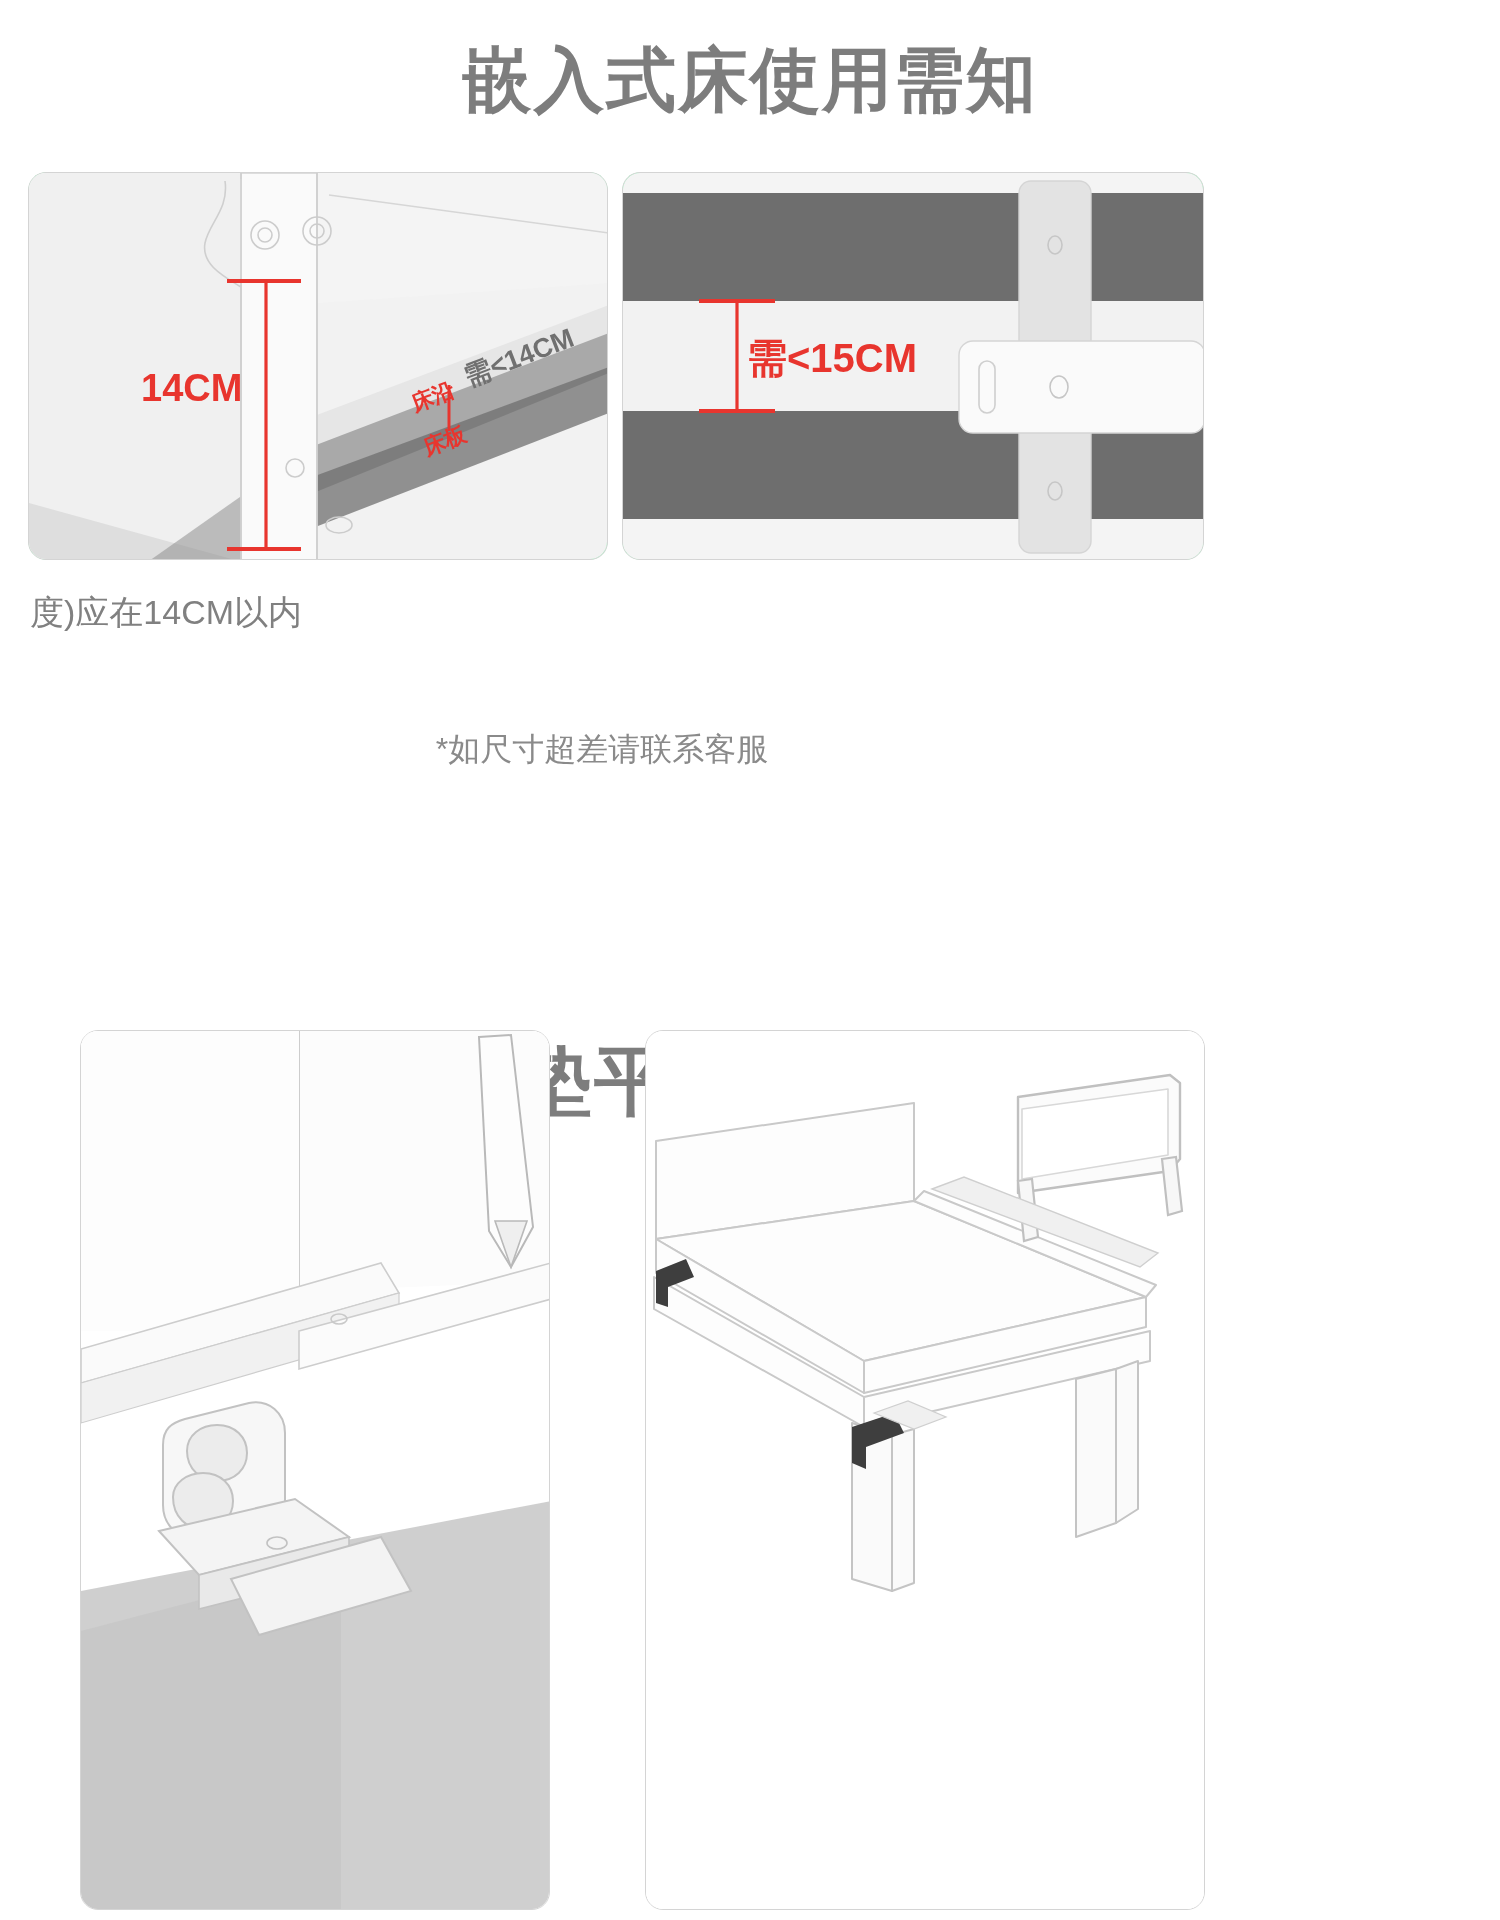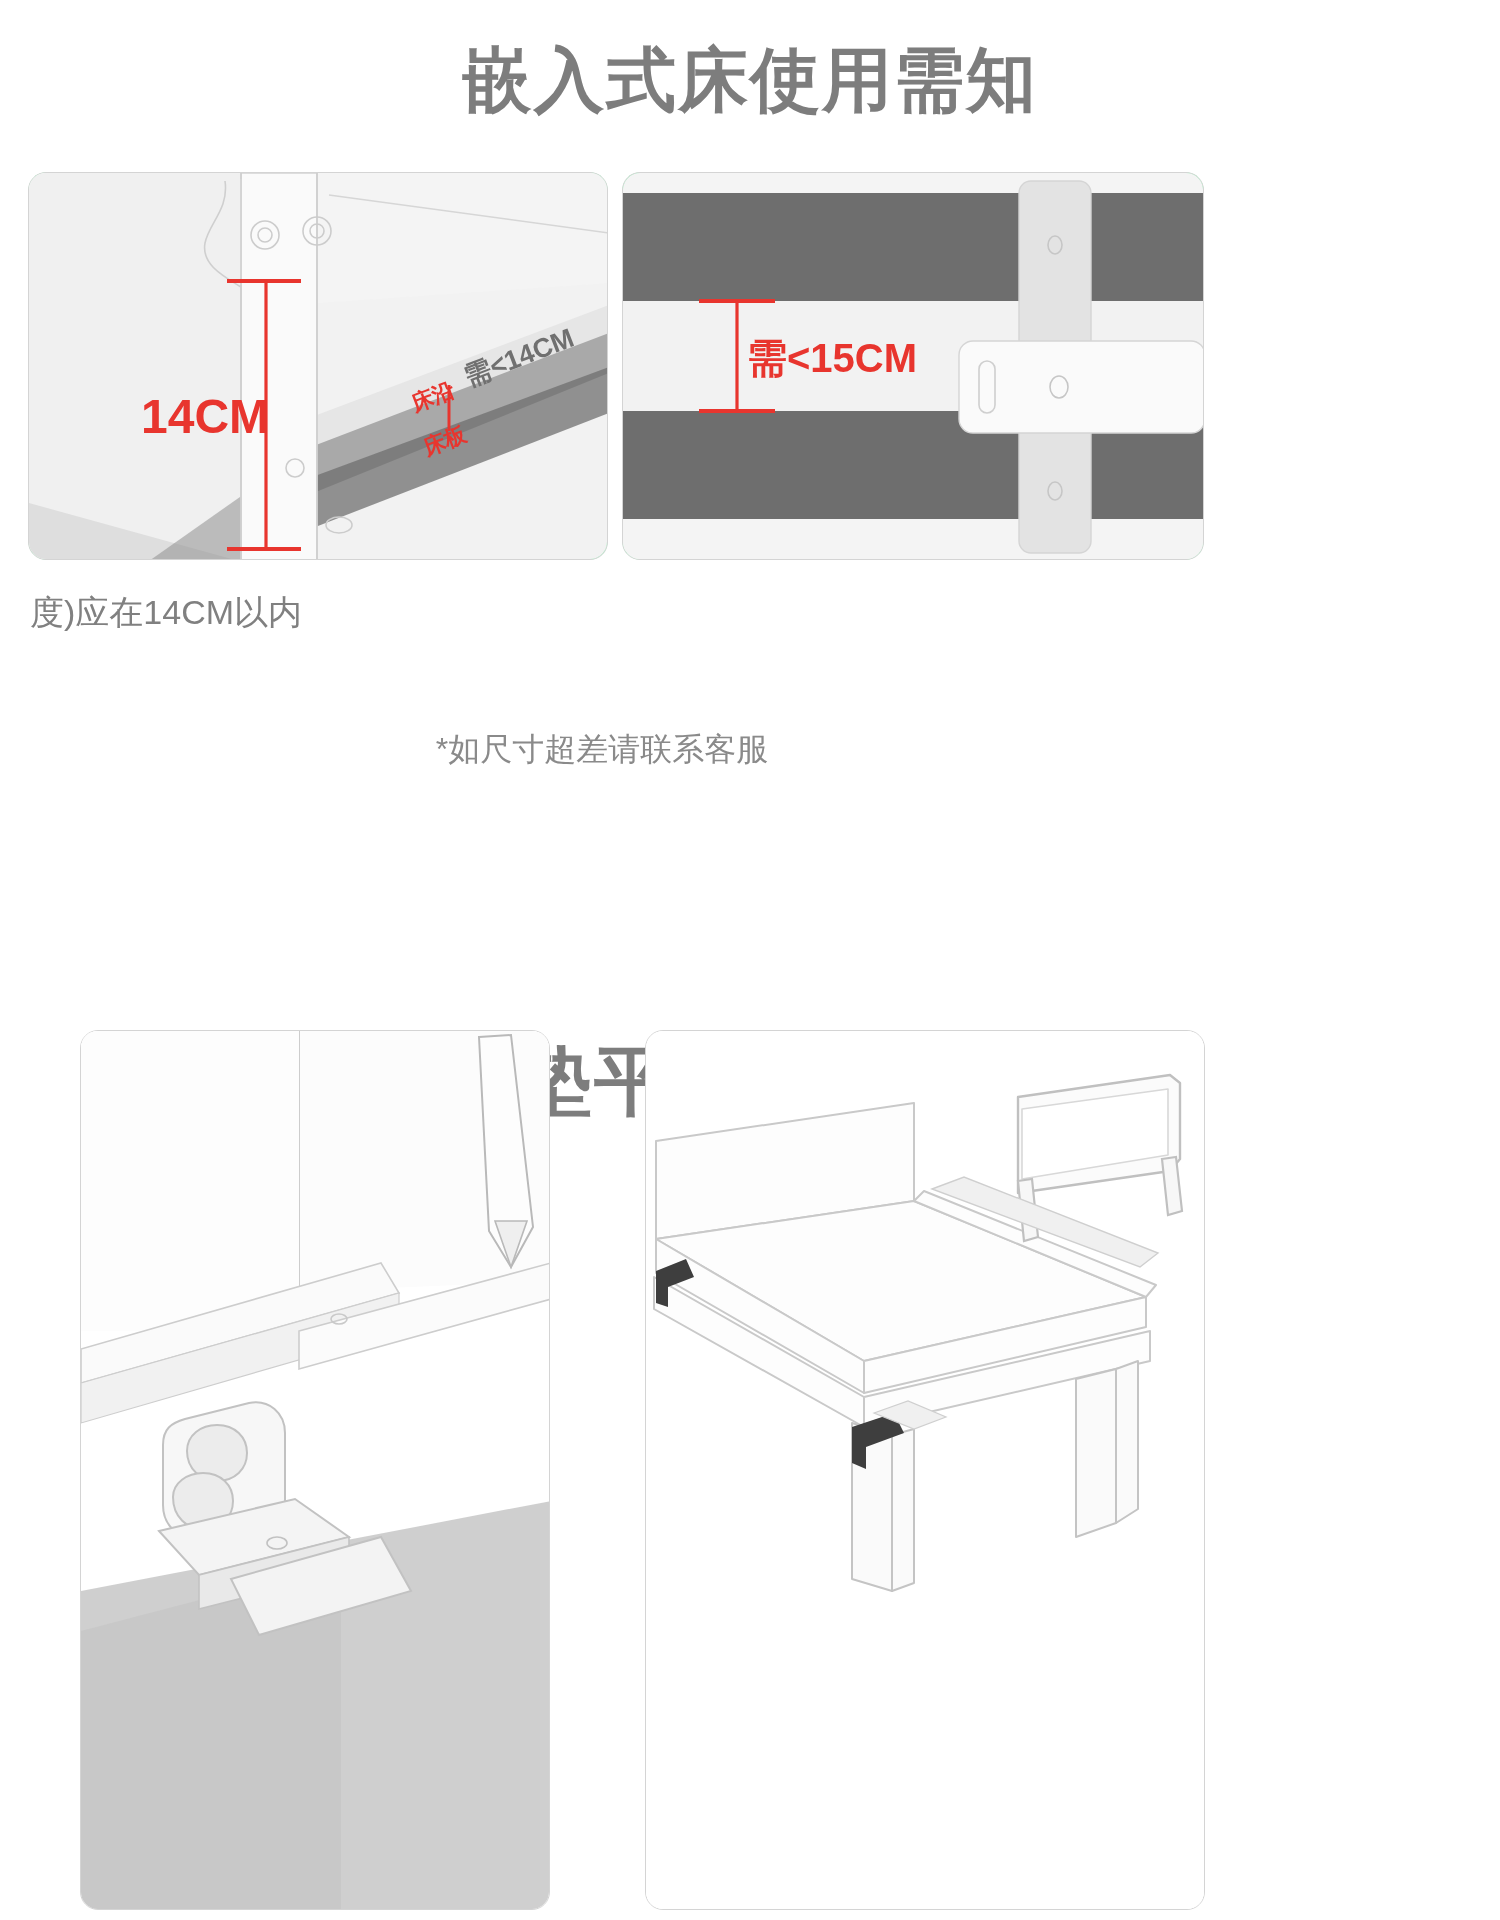--- a/index.html
+++ b/index.html
@@ -110,21 +110,21 @@
 
       <line x1="300" y1="22" x2="580" y2="60" stroke="#d6d6d6" stroke-width="1.4"></line>
 
       <line x1="198" y1="108" x2="272" y2="108" stroke="#e8352e" stroke-width="4"></line>
       <line x1="237" y1="108" x2="237" y2="378" stroke="#e8352e" stroke-width="3.2"></line>
       <line x1="198" y1="376" x2="272" y2="376" stroke="#e8352e" stroke-width="4"></line>
 
       <line x1="420" y1="212" x2="420" y2="258" stroke="#e8352e" stroke-width="3"></line>
     </svg>
 
-    <div class="red-label" style="left:112px; top:216px; font-size:48px;text-align:right;">14CM</div>
+    <div class="red-label" style="left:112px; top:194px; font-size:38px;text-align:right;">14CM</div>
 
     <div class="rot-label" style="left:378px; top:218px; transform:rotate(-21deg);">床沿</div>
 
     <div style="position:absolute; left:430px; top:188px; color:#707070; font-weight:bold;
                 font-size:27px; white-space:nowrap; transform-origin:left top; transform:rotate(-21deg);">需&lt;14CM</div>
 
     <div class="rot-label" style="left:390px; top:262px; transform:rotate(-21deg);">床板</div>
   </div>
 
   <div class="panel" id="panel-slat">

